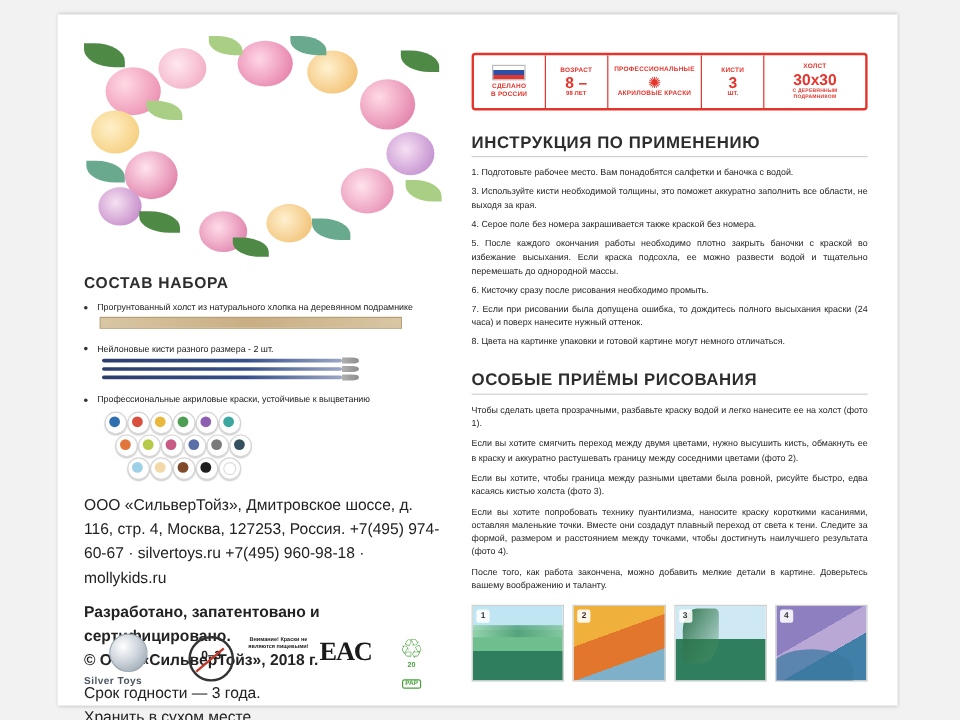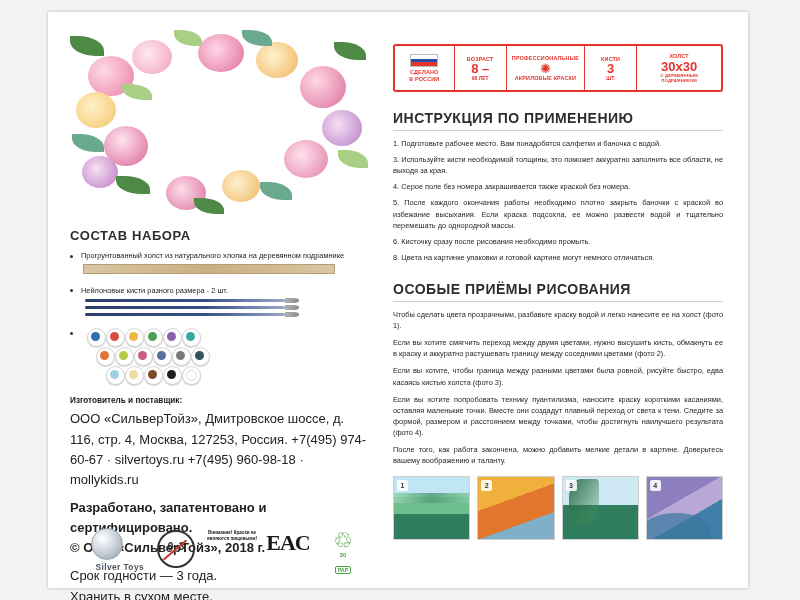--- a/index.html
+++ b/index.html
@@ -198,21 +198,21 @@
     position: absolute;
     left: 22px;
     top: 512px;
     width: 300px;
     height: 48px;
   }
   #silver-logo {
     position: absolute;
     left: 0; top: 4px;
     width: 74px; height: 40px;
-    text-align: right;
+    text-align: left;
   }
   #silver-mark {
     width: 30px; height: 30px;
     margin: 0 auto;
     border-radius: 50%;
     background: radial-gradient(circle at 35% 32%, #ffffff 0%, #cfd6dd 45%, #8d9aa6 100%);
     border: 1px solid #9aa6b1;
   }
   #silver-text {
     font-size: 8.4px;
@@ -486,20 +486,21 @@
         </li>
         <li>
           <span>Нейлоновые кисти разного размера - 2 шт.</span>
           <div id="brush-ill">
             <div class="brush" style="left:0;top:3px;width:200px;"></div>
             <div class="brush" style="left:0;top:10px;width:200px;"></div>
             <div class="brush" style="left:0;top:17px;width:200px;"></div>
           </div>
         </li>
         <li>
+          <span>Профессиональные акриловые краски, устойчивые к выцветанию</span>
           <div id="pots">
             <div class="pot" style="left:0;top:0;">
                 <i style="background:#2f6fb0"></i>
               </div>
             <div class="pot" style="left:19px;top:0;">
                 <i style="background:#d94f3d"></i>
               </div>
             <div class="pot" style="left:38px;top:0;">
                 <i style="background:#e8b93c"></i>
               </div>
@@ -543,21 +544,20 @@
                 <i style="background:#1e1e1e"></i>
               </div>
             <div class="pot" style="left:95px;top:38px;">
                 <i style="background:#ffffff;border:1px solid #ddd"></i>
               </div>
           </div>
         </li>
       </ul>
 
       <div style="margin-top:6px;">
-        <div id="maker-title">Изготовитель и поставщик:</div>
         <p class="fineprint">ООО «СильверТойз», Дмитровское шоссе, д. 116, стр. 4, Москва, 127253, Россия. +7(495) 974-60-67 · silvertoys.ru  +7(495) 960-98-18 · mollykids.ru</p>
         <p class="fineprint" style="white-space:pre-line;font-weight:bold;">Разработано, запатентовано и сертифицировано.
 © ООО «СильверТойз», 2018 г.</p>
         <p class="fineprint" style="white-space:pre-line;">Срок годности — 3 года.
 Хранить в сухом месте.</p>
       </div>
     </div>
 
     <div id="logo-row">
       <div id="silver-logo">
@@ -617,20 +617,21 @@
       </div>
 
       <div id="instructions">
         <h2 class="rubric">ИНСТРУКЦИЯ ПО ПРИМЕНЕНИЮ</h2>
         <div class="rubric-rule"></div>
         <p class="para">1. Подготовьте рабочее место. Вам понадобятся салфетки и баночка с водой.</p>
         <p class="para">3. Используйте кисти необходимой толщины, это поможет аккуратно заполнить все области, не выходя за края.</p>
         <p class="para">4. Серое поле без номера закрашивается также краской без номера.</p>
         <p class="para">5. После каждого окончания работы необходимо плотно закрыть баночки с краской во избежание высыхания. Если краска подсохла, ее можно развести водой и тщательно перемешать до однородной массы.</p>
         <p class="para">6. Кисточку сразу после рисования необходимо промыть.</p>
+        <p class="para">7. Если при рисовании была допущена ошибка, то дождитесь полного высыхания краски (24 часа) и поверх нанесите нужный оттенок.</p>
         <p class="para">8. Цвета на картинке упаковки и готовой картине могут немного отличаться.</p>
       </div>
 
       <div id="techniques">
         <h2 class="rubric">ОСОБЫЕ ПРИЁМЫ РИСОВАНИЯ</h2>
         <div class="rubric-rule"></div>
         <p class="para">Чтобы сделать цвета прозрачными, разбавьте краску водой и легко нанесите ее на холст (фото 1).</p>
         <p class="para">Если вы хотите смягчить переход между двумя цветами, нужно высушить кисть, обмакнуть ее в краску и аккуратно растушевать границу между соседними цветами (фото 2).</p>
         <p class="para">Если вы хотите, чтобы граница между разными цветами была ровной, рисуйте быстро, едва касаясь кистью холста (фото 3).</p>
         <p class="para">Если вы хотите попробовать технику пуантилизма, наносите краску короткими касаниями, оставляя маленькие точки. Вместе они создадут плавный переход от света к тени. Следите за формой, размером и расстоянием между точками, чтобы достигнуть наилучшего результата (фото 4).</p>

